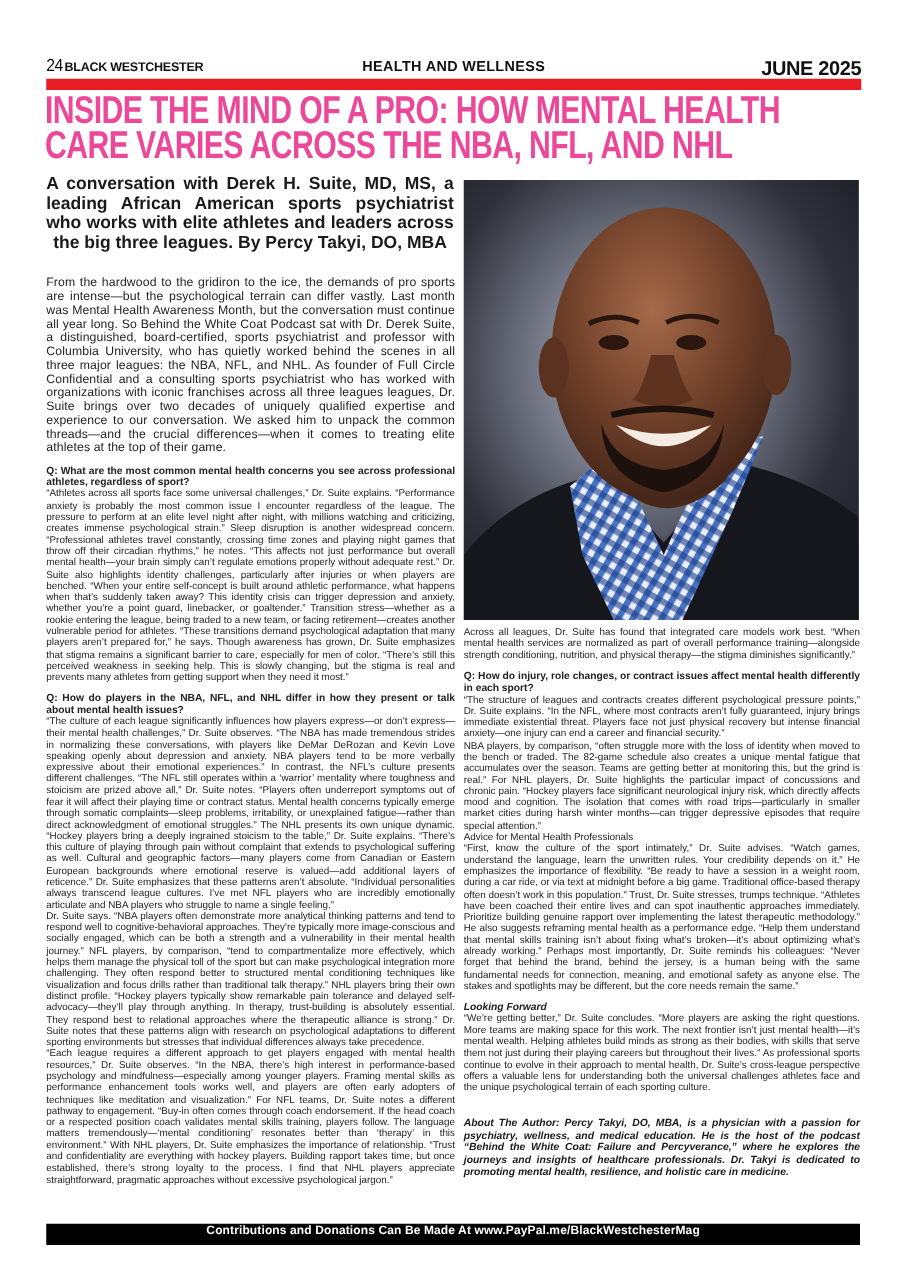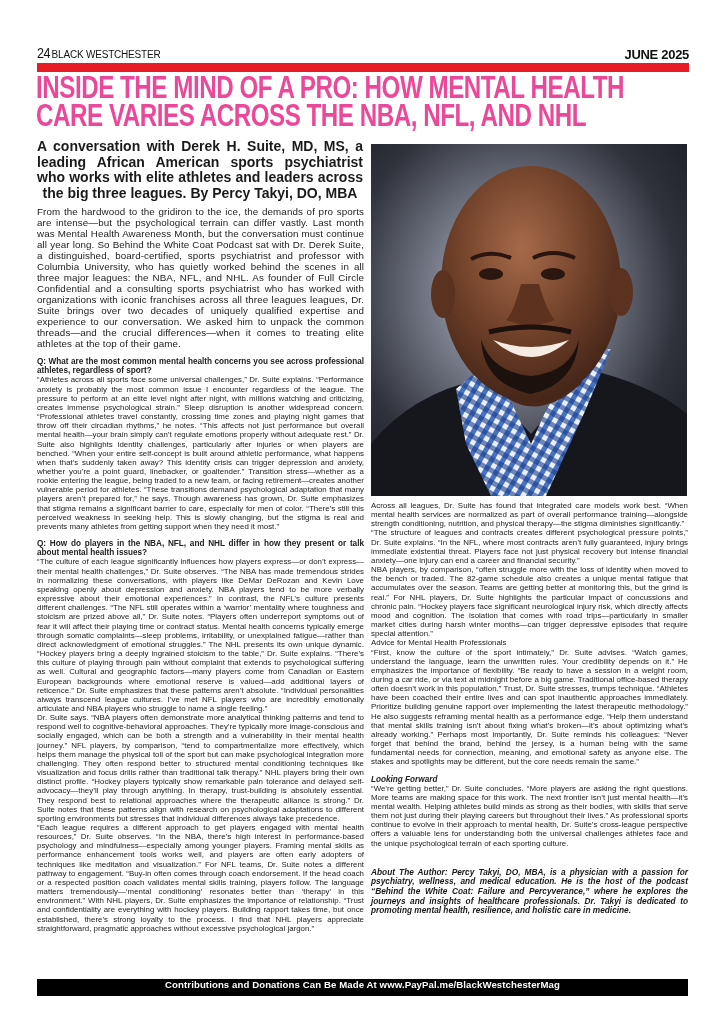--- a/index.html
+++ b/index.html
@@ -2,53 +2,54 @@
 <html><head>
   <meta charset="utf-8">
   <style>
     * { box-sizing: border-box; margin: 0; padding: 0; }
     html, body { width: 724px; height: 1024px; background: #ffffff; overflow: hidden; }
     body { position: relative; font-family: "Liberation Sans", sans-serif; color: #111; }
 
     .masthead { position: absolute; left: 37px; top: 46px; width: 652px; height: 16px; }
     .masthead .left { position: absolute; left: 0; bottom: 0; font-family: "Liberation Sans", sans-serif; }
     .masthead .pagenum { font-size: 14px; font-weight: 400; letter-spacing: -0.5px; transform: scaleX(0.9); display: inline-block; transform-origin: left; }
-    .masthead .pub { font-size: 10px; font-weight: 400; letter-spacing: -0.2px; }
+    .masthead .pub { font-size: 10px; font-weight: 700; letter-spacing: -0.2px; }
     .masthead .section { position: absolute; left: 0; right: 0; top: 2px; text-align: center; font-size: 11.5px; font-weight: 700; letter-spacing: 0.3px; }
-    .masthead .date { position: absolute; right: 0; top: 1px; font-size: 13px; font-weight: 700; letter-spacing: -0.3px; }
+    .masthead .date { position: absolute; right: 0; top: 1px; font-size: 16px; font-weight: 700; letter-spacing: -0.3px; }
 
     .redbar { position: absolute; left: 37px; top: 63px; width: 652px; height: 9px; background: #e81c24; }
 
     .headline { position: absolute; left: 36px; top: 74px; width: 654px; font-family: "Liberation Sans", sans-serif; font-weight: 700; font-size: 31px; line-height: 28px; letter-spacing: -0.6px; color: #ec4899; }
     .headline .hl-line { display: block; white-space: nowrap; transform: scaleX(0.78); transform-origin: left; width: 128%; }
 
     .subtitle { position: absolute; left: 37px; top: 139px; width: 326px; font-size: 14px; font-weight: 700; line-height: 15.5px; text-align: justify; text-align-last: center; color: #1a1a1a; }
 
     .col { position: absolute; font-size: 7.9px; line-height: 9.15px; text-align: justify; color: #222; hyphens: manual; }
     .col-left { left: 37px; top: 206px; width: 327px; }
     .col-right { left: 371px; top: 501px; width: 317px; }
     .col p { margin: 0; }
-    .col .lead { font-size: 9.8px; line-height: 11px; letter-spacing: 0.1px; margin-bottom: 8px; }
+    .col .lead { font-size: 9.8px; line-height: 11px; letter-spacing: 0.1px; margin-bottom: 8px; margin-top: 15px; }
     .col .q { font-weight: 700; font-size: 8.2px; line-height: 9.2px; margin-top: 8px; }
     .col .q.first { margin-top: 0; }
     .col .subhead { font-weight: 700; font-style: italic; font-size: 8.2px; margin-top: 8px; }
     .col .about { font-weight: 700; font-style: italic; font-size: 8.3px; line-height: 9.6px; margin-top: 20px; color: #1a1a1a; }
 
     .photo { position: absolute; left: 371px; top: 144px; width: 316px; height: 352px; overflow: hidden; background: radial-gradient(ellipse at 50% 40%, #b9bcc4 0%, #6e7280 35%, #2d3039 70%, #1b1d24 100%); }
     .photo svg { width: 100%; height: 100%; display: block; }
 
     .footer { position: absolute; left: 37px; top: 979px; width: 651px; height: 17px; background: #000; color: #fff; font-size: 9.6px; font-weight: 700; line-height: 12px; text-align: center; letter-spacing: 0.1px; }
   </style>
 </head>
 <body>
 
 <div class="masthead">
   <div class="left">
     <span class="pagenum">24</span><span class="pub">BLACK WESTCHESTER</span>
   </div>
+  <div class="section">HEALTH AND WELLNESS</div>
   <div class="date">JUNE 2025</div>
 </div>
 <div class="redbar" style="background: rgb(232, 28, 36);"></div>
 
 <h1 class="headline">
   <span class="hl-line">INSIDE THE MIND OF A PRO: HOW MENTAL HEALTH</span>
   <span class="hl-line">CARE VARIES ACROSS THE NBA, NFL, AND NHL</span>
 </h1>
 
 <div class="subtitle">A conversation with Derek H. Suite, MD, MS, a leading African American sports psychiatrist who works with elite athletes and leaders across the big three leagues. By Percy Takyi, DO, MBA</div>
@@ -105,20 +106,21 @@
 
     <path d="M110 195 Q112 240 160 250 Q205 240 208 195 Q200 228 160 232 Q120 228 110 195 Z" fill="#1c110c"></path>
     <path d="M118 188 Q160 178 200 188" stroke="#1c110c" stroke-width="5" fill="none"></path>
 
     <path d="M122 196 Q160 230 198 196 Q160 210 122 196 Z" fill="#f4ece2"></path>
   </svg>
 </div>
 
 <div class="col col-right">
   <p>Across all leagues, Dr. Suite has found that integrated care models work best. “When mental health services are normalized as part of overall performance training—alongside strength conditioning, nutrition, and physical therapy—the stigma diminishes significantly.”</p>
+  <p class="q">Q: How do injury, role changes, or contract issues affect mental health differently in each sport?</p>
   <p>“The structure of leagues and contracts creates different psychological pressure points,” Dr. Suite explains. “In the NFL, where most contracts aren’t fully guaranteed, injury brings immediate existential threat. Players face not just physical recovery but intense financial anxiety—one injury can end a career and financial security.”</p>
   <p>NBA players, by comparison, “often struggle more with the loss of identity when moved to the bench or traded. The 82-game schedule also creates a unique mental fatigue that accumulates over the season. Teams are getting better at monitoring this, but the grind is real.” For NHL players, Dr. Suite highlights the particular impact of concussions and chronic pain. “Hockey players face significant neurological injury risk, which directly affects mood and cognition. The isolation that comes with road trips—particularly in smaller market cities during harsh winter months—can trigger depressive episodes that require special attention.”</p>
   <p>Advice for Mental Health Professionals</p>
   <p>“First, know the culture of the sport intimately,” Dr. Suite advises. “Watch games, understand the language, learn the unwritten rules. Your credibility depends on it.” He emphasizes the importance of flexibility. “Be ready to have a session in a weight room, during a car ride, or via text at midnight before a big game. Traditional office-based therapy often doesn’t work in this population.” Trust, Dr. Suite stresses, trumps technique. “Athletes have been coached their entire lives and can spot inauthentic approaches immediately. Prioritize building genuine rapport over implementing the latest therapeutic methodology.” He also suggests reframing mental health as a performance edge. “Help them understand that mental skills training isn’t about fixing what’s broken—it’s about optimizing what’s already working.” Perhaps most importantly, Dr. Suite reminds his colleagues: “Never forget that behind the brand, behind the jersey, is a human being with the same fundamental needs for connection, meaning, and emotional safety as anyone else. The stakes and spotlights may be different, but the core needs remain the same.”</p>
   <p class="subhead">Looking Forward</p>
   <p>“We’re getting better,” Dr. Suite concludes. “More players are asking the right questions. More teams are making space for this work. The next frontier isn’t just mental health—it’s mental wealth. Helping athletes build minds as strong as their bodies, with skills that serve them not just during their playing careers but throughout their lives.” As professional sports continue to evolve in their approach to mental health, Dr. Suite’s cross-league perspective offers a valuable lens for understanding both the universal challenges athletes face and the unique psychological terrain of each sporting culture.</p>
   <p class="about">About The Author: Percy Takyi, DO, MBA, is a physician with a passion for psychiatry, wellness, and medical education. He is the host of the podcast “Behind the White Coat: Failure and Percyverance,” where he explores the journeys and insights of healthcare professionals. Dr. Takyi is dedicated to promoting mental health, resilience, and holistic care in medicine.</p>
 </div>
 
 <div class="footer">Contributions and Donations Can Be Made At www.PayPal.me/BlackWestchesterMag</div>

